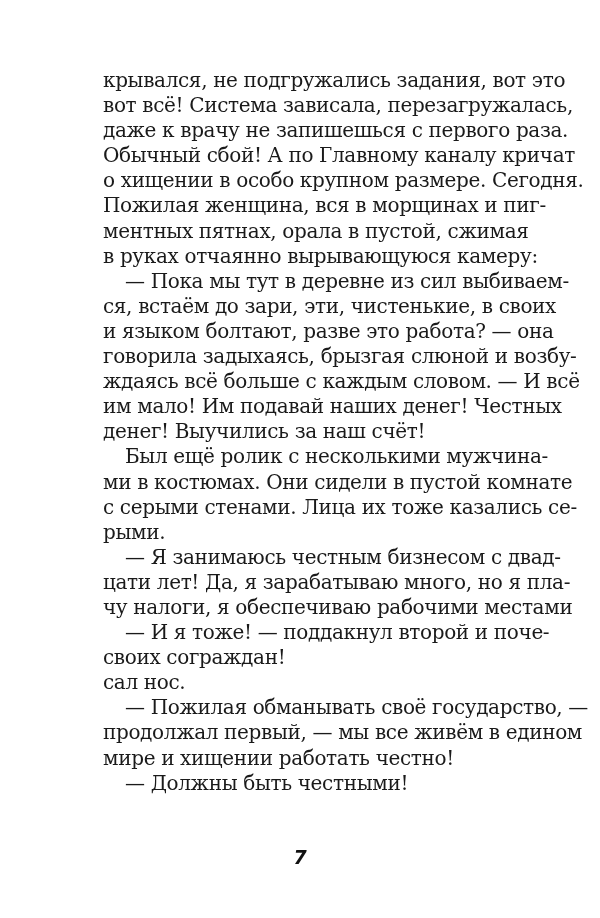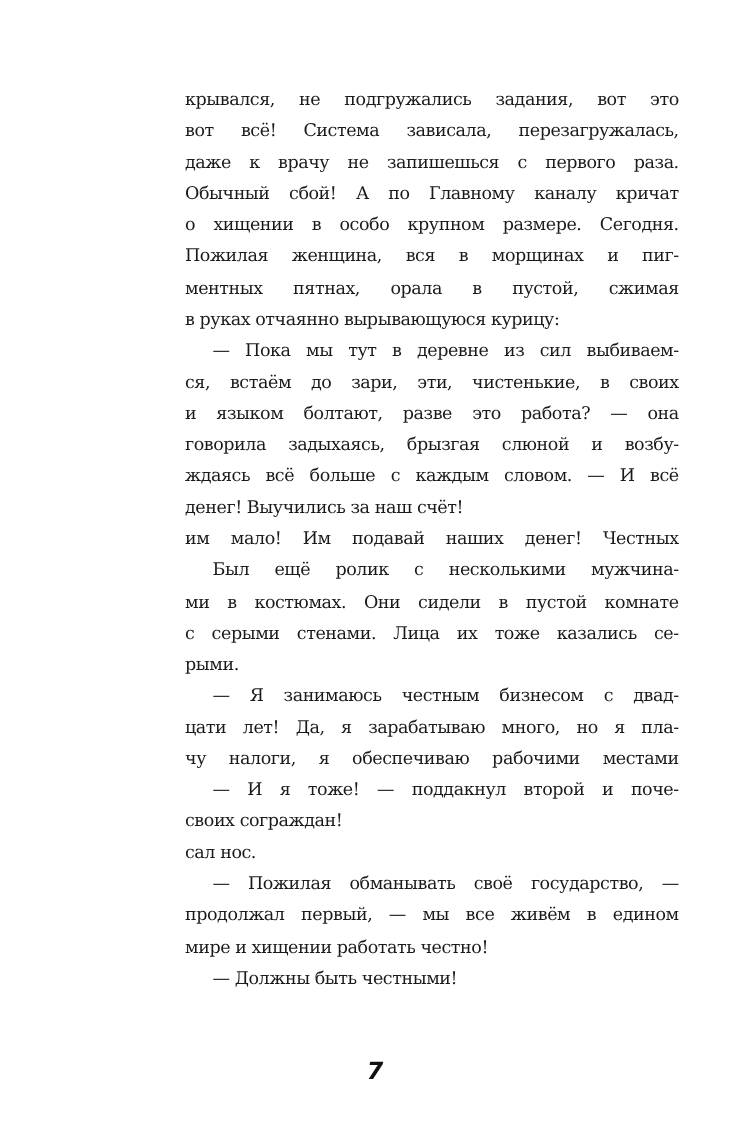--- a/index.html
+++ b/index.html
@@ -3,23 +3,22 @@
 <meta charset="utf-8">
 <style>
   html, body { margin: 0; padding: 0; background: #ffffff; }
   body { width: 600px; height: 918px; position: relative; overflow: hidden; }
   .page {
     position: absolute;
     left: 103px;
     top: 68px;
     width: 395px;
     font-family: "DejaVu Serif", "Liberation Serif", serif;
-    font-size: 14px;
+    font-size: 20px;
     color: #1a1a1a;
-    margin-left: 45px;
   }
   .line {
     height: 25.1px;
     line-height: 25.1px;
     white-space: nowrap;
     text-align: justify;
     text-align-last: justify;
     letter-spacing: -0.35px;
   }
   .line.last { text-align-last: left; }
@@ -40,28 +39,28 @@
 <body>
 
 <div class="page" id="page-body">
     <div class="line">крывался, не подгружались задания, вот это</div>
     <div class="line">вот всё! Система зависала, перезагружалась,</div>
     <div class="line">даже к врачу не запишешься с первого раза.</div>
     <div class="line">Обычный сбой! А по Главному каналу кричат</div>
     <div class="line">о хищении в особо крупном размере. Сегодня.</div>
     <div class="line">Пожилая женщина, вся в морщинах и пиг-</div>
     <div class="line">ментных пятнах, орала в пустой, сжимая</div>
-    <div class="line last">в руках отчаянно вырывающуюся курицу:</div>
+    <div class="line last">в руках отчаянно вырывающуюся камеру:</div>
     <div class="line indent">— Пока мы тут в деревне из сил выбиваем-</div>
     <div class="line">ся, встаём до зари, эти, чистенькие, в своих</div>
     <div class="line">и языком болтают, разве это работа? — она</div>
     <div class="line">говорила задыхаясь, брызгая слюной и возбу-</div>
     <div class="line">ждаясь всё больше с каждым словом. — И всё</div>
+    <div class="line">им мало! Им подавай наших денег! Честных</div>
     <div class="line last">денег! Выучились за наш счёт!</div>
-    <div class="line">им мало! Им подавай наших денег! Честных</div>
     <div class="line indent">Был ещё ролик с несколькими мужчина-</div>
     <div class="line">ми в костюмах. Они сидели в пустой комнате</div>
     <div class="line">с серыми стенами. Лица их тоже казались се-</div>
     <div class="line last">рыми.</div>
     <div class="line indent">— Я занимаюсь честным бизнесом с двад-</div>
     <div class="line">цати лет! Да, я зарабатываю много, но я пла-</div>
     <div class="line">чу налоги, я обеспечиваю рабочими местами</div>
     <div class="line indent">— И я тоже! — поддакнул второй и поче-</div>
     <div class="line last">своих сограждан!</div>
     <div class="line last">сал нос.</div>

